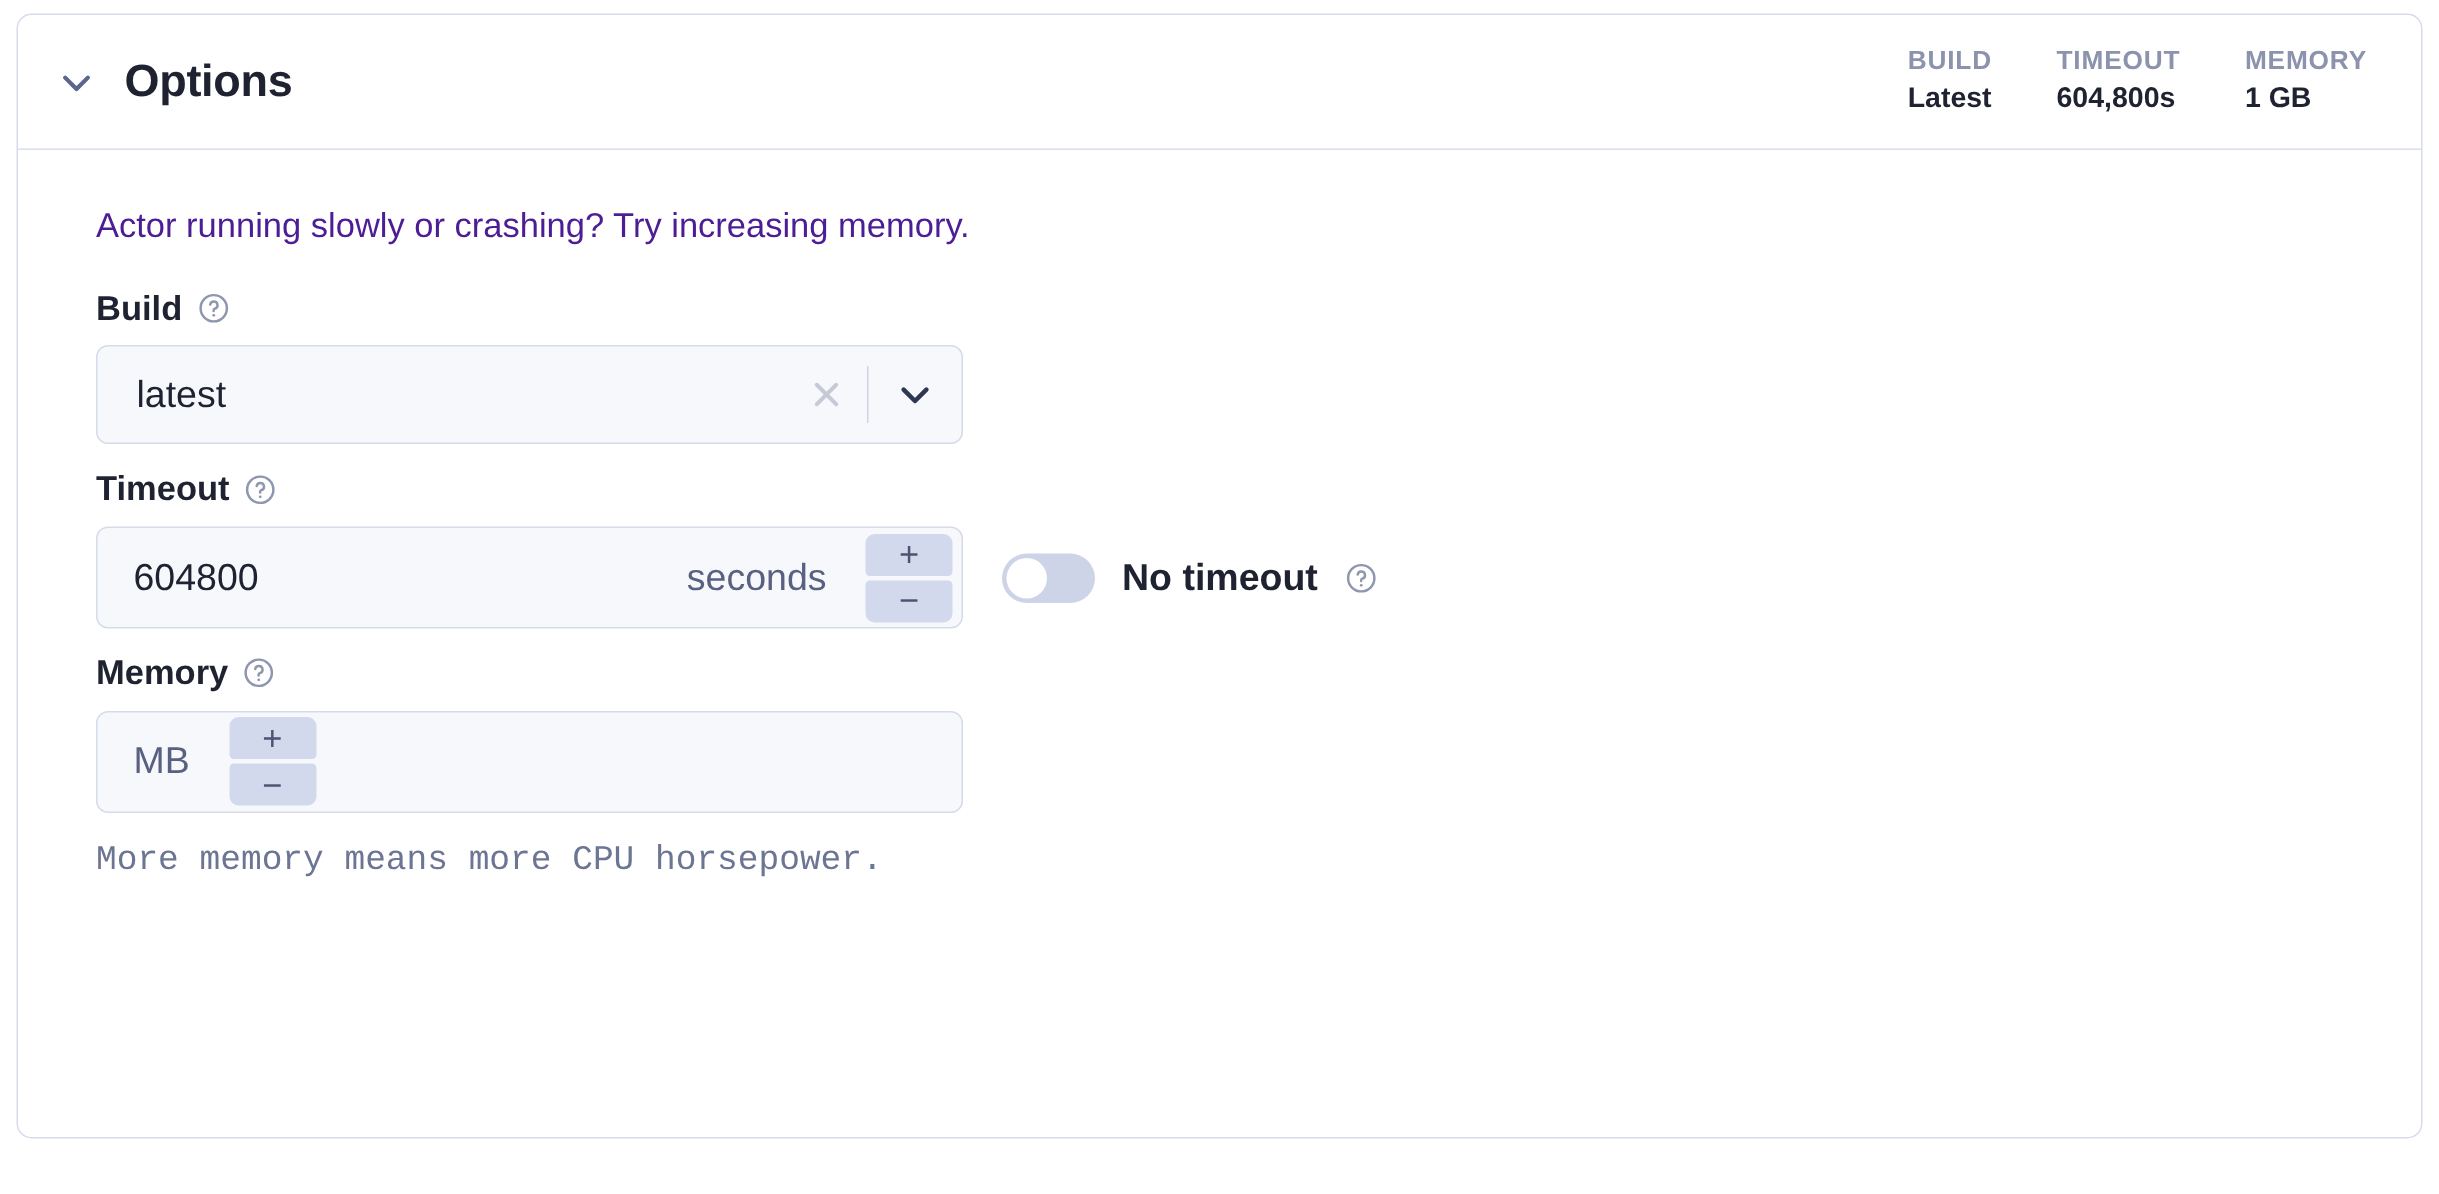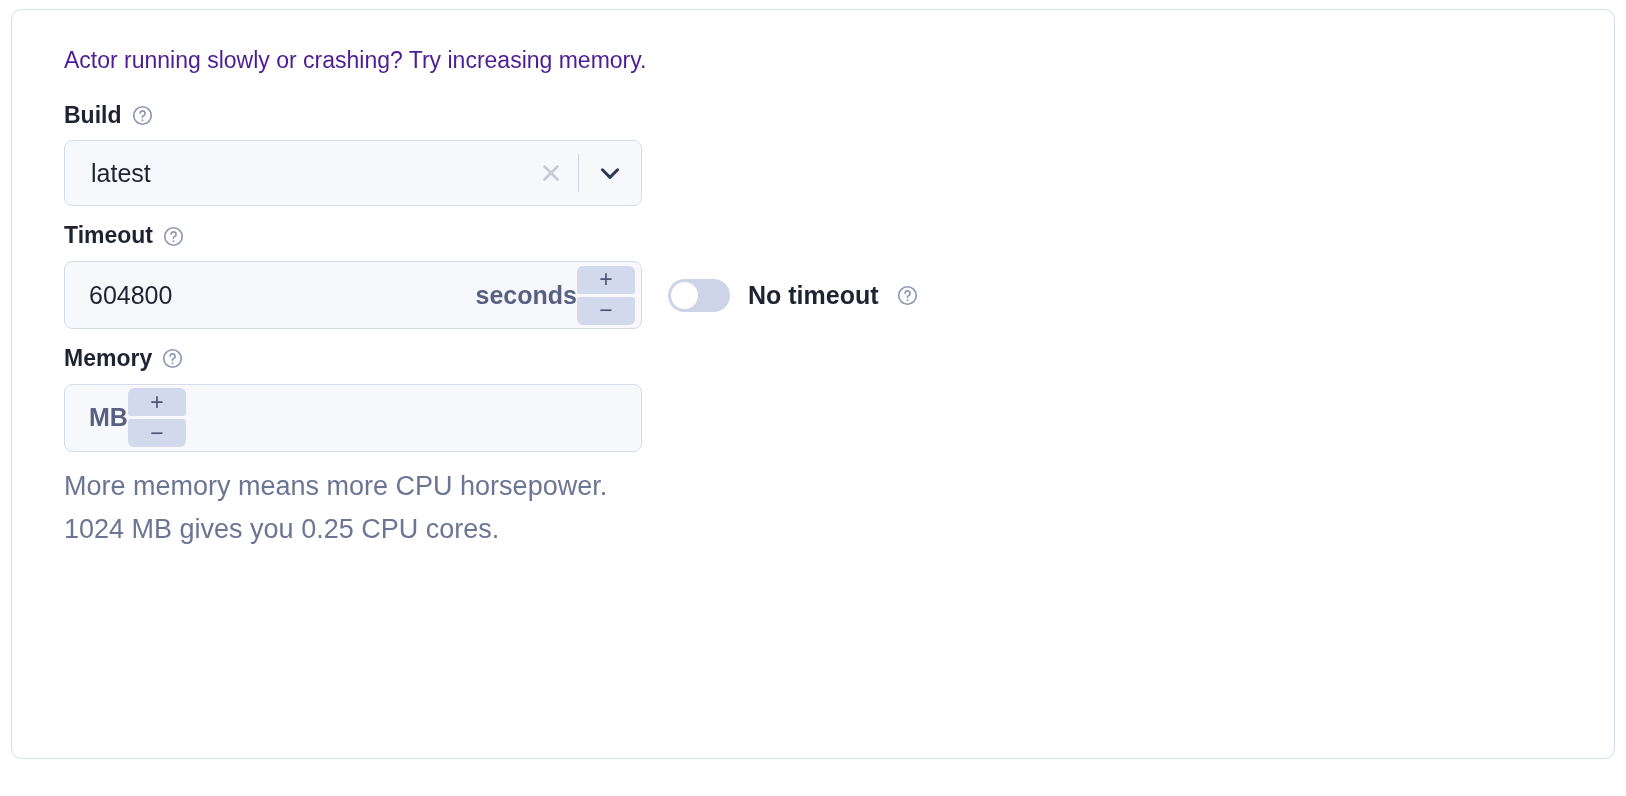--- a/index.html
+++ b/index.html
@@ -142,37 +142,38 @@
   .num-box {
     position: relative;
     width: 578px;
     height: 68px;
     background: #f7f8fc;
     border: 1px solid #d6dbe9;
     border-radius: 8px;
     display: flex;
     align-items: center;
     padding-left: 24px;
+    gap: 12px;
   }
   .num-value {
     font-size: 25px;
     color: #1f2331;
     border: 0;
     background: transparent;
     outline: none;
     font-family: inherit;
     flex: 1;
     min-width: 0;
     padding: 0;
   }
   .num-unit {
     font-size: 25px;
     color: #596182;
+    margin-right: 14px;
     white-space: nowrap;
-    font-weight: bold;
   }
   .stepper {
     display: flex;
     flex-direction: column;
     justify-content: center;
     gap: 3px;
     padding-right: 6px;
   }
   .step-btn {
     width: 58px;
@@ -217,30 +218,58 @@
     font-size: 25px;
     color: #1f2331;
     white-space: nowrap;
     font-weight: bold;
   }
   .toggle-help { width: 21px; height: 21px; display: block; }
 
   
   .hint {
     margin-top: 13px;
-    font-size: 27px;
+    font-size: 23px;
     line-height: 1.62;
     color: #6c7593;
+    font-family: Liberation Mono, monospace;
   }
 </style>
 </head>
 <body>
 
 <div class="card">
 
+  <div class="card-header">
+
+    <div class="collapse-toggle">
+      <span class="chev-down">
+        <svg viewBox="0 0 24 24" width="26" height="26" fill="none" stroke="#5c668c" stroke-width="2.6" stroke-linecap="round" stroke-linejoin="round">
+          <polyline points="5,9 12,16 19,9"></polyline>
+        </svg>
+      </span>
+      <span class="card-title">Options</span>
+    </div>
+
+    <div class="header-stats">
+      <div class="stat">
+        <div class="stat-label">BUILD</div>
+        <div class="stat-value">Latest</div>
+      </div>
+      <div class="stat">
+        <div class="stat-label">TIMEOUT</div>
+        <div class="stat-value">604,800s</div>
+      </div>
+      <div class="stat">
+        <div class="stat-label">MEMORY</div>
+        <div class="stat-value">1 GB</div>
+      </div>
+    </div>
+
+  </div>
 
   <div class="card-body">
 
     <div class="intro-text">Actor running slowly or crashing? Try increasing memory.</div>
 
     <div class="field-block">
       <div class="field-label-row">
         <span class="field-label">Build</span>
         <span class="help-icon">
           <svg viewBox="0 0 24 24" width="21" height="21" fill="none" stroke="#8f97b0" stroke-width="1.9">
@@ -321,18 +350,17 @@
       <div class="num-box">
         <span class="num-unit">MB</span>
         <span class="stepper">
           <button class="step-btn step-up">+</button>
           <button class="step-btn step-down">−</button>
         </span>
       </div>
 
       <div class="hint">
         <div>More memory means more CPU horsepower.</div>
-        <div>1024 MB gives you 0.25 CPU cores.</div>
       </div>
     </div>
 
   </div>
 </div>
 
 </body></html>

